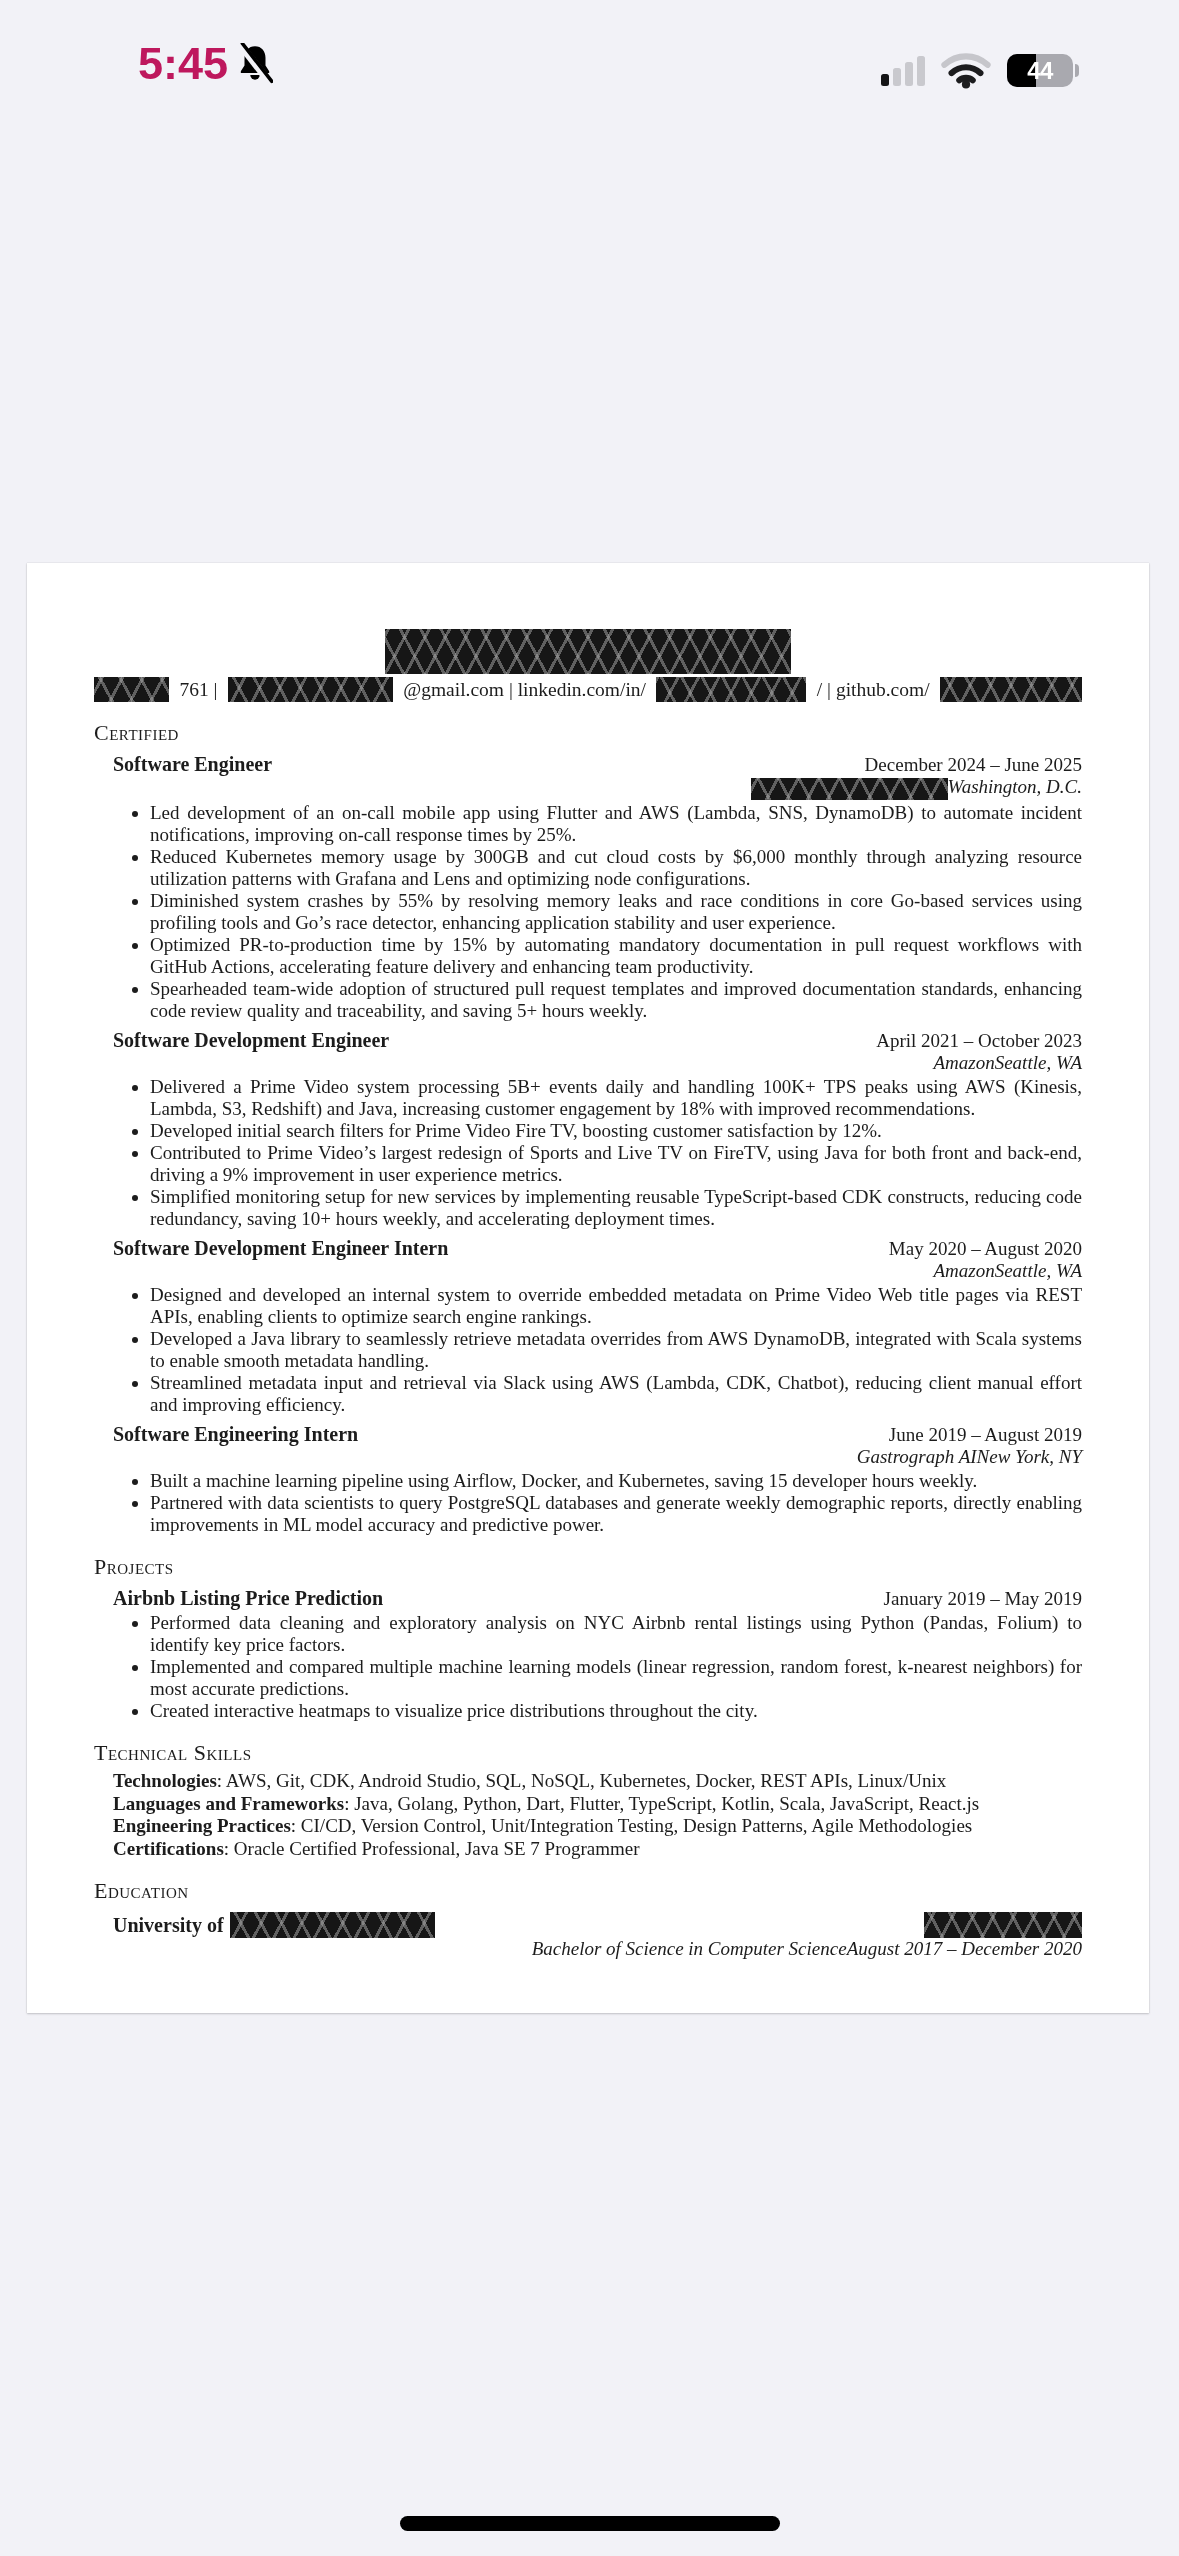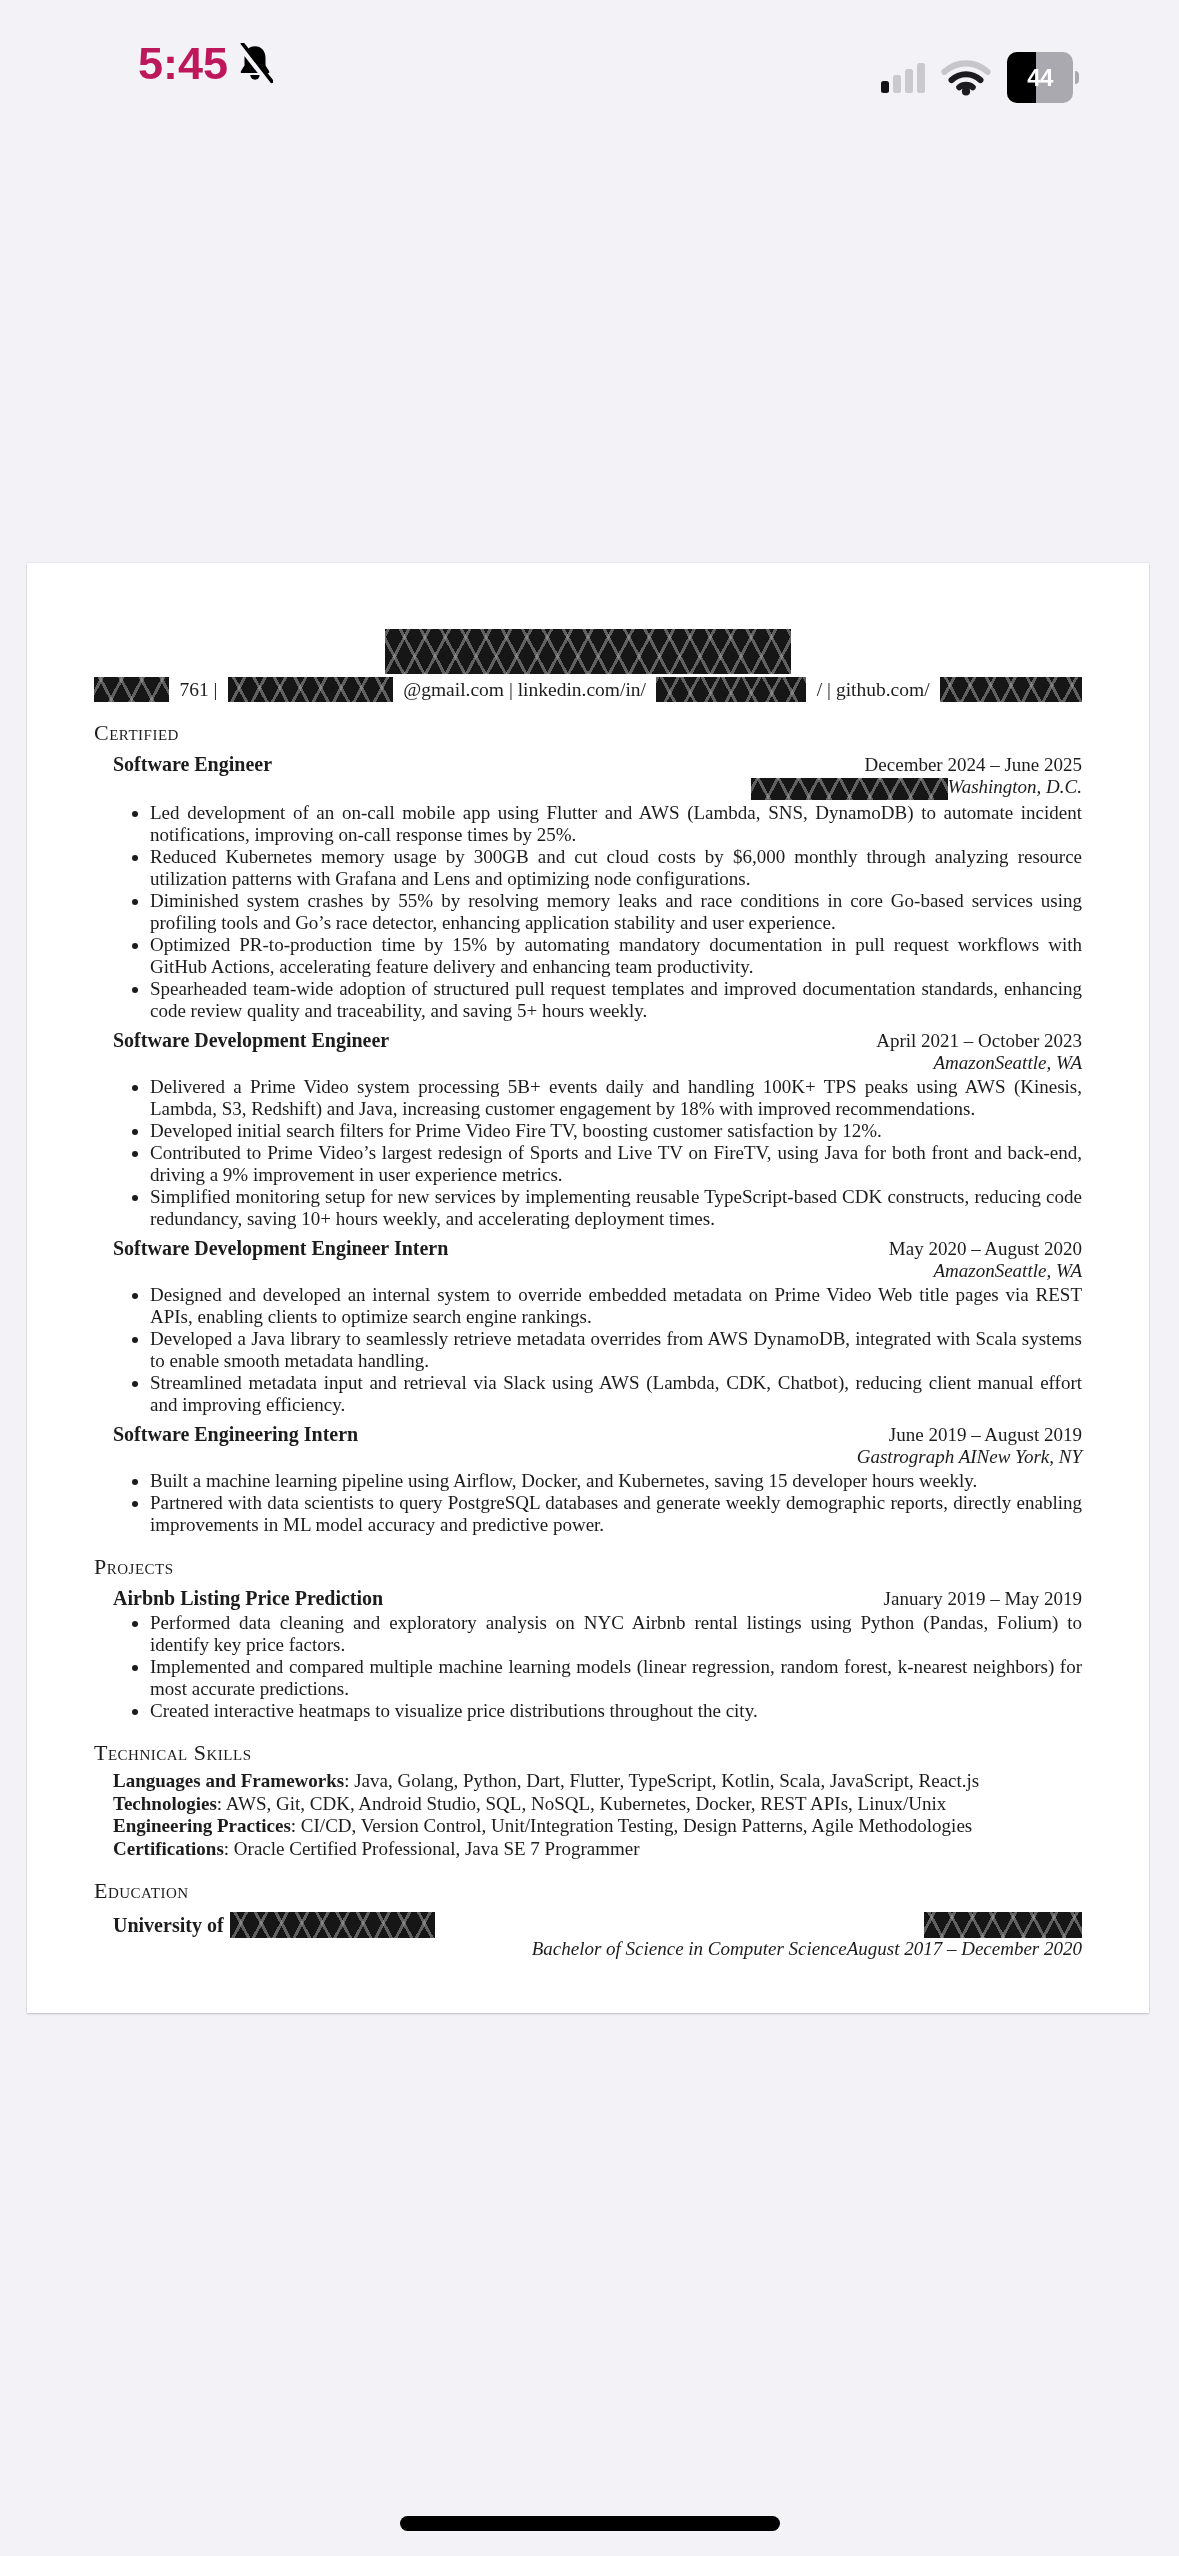--- a/index.html
+++ b/index.html
@@ -10,21 +10,21 @@
   
   .time-wrap { position:absolute; left:138px; top:38px; display:flex; align-items:center; gap:9px;
                font-family:"Liberation Sans",sans-serif; font-size:45px; font-weight:700; color:#be185d; }
   .status-right { position:absolute; right:100px; top:52px; display:flex; align-items:center; gap:15px; }
   .sig { display:flex; align-items:flex-end; gap:4px; height:30px; }
   .sig i { display:block; width:8px; border-radius:2.5px; background:#c9c9ce; }
   .sig i.on { background:#141416; }
   .sig i:nth-child(1){height:12px;} .sig i:nth-child(2){height:18px;}
   .sig i:nth-child(3){height:24px;} .sig i:nth-child(4){height:30px;}
   .battery { position:relative; display:flex; align-items:center; }
-  .battery-body { position:relative; width:66px; height:51px; border-radius:10px; background:#a9a9af; overflow:hidden; }
+  .battery-body { position:relative; width:66px; height:33px; border-radius:10px; background:#a9a9af; overflow:hidden; }
   .battery-fill { position:absolute; left:0; top:0; bottom:0; width:44%; background:#000; }
   .battery-num { position:absolute; inset:0; display:flex; align-items:center; justify-content:center;
                  color:#fff; font:700 24px "Liberation Sans",sans-serif; letter-spacing:-0.5px; }
   .battery-cap { width:4px; height:13px; background:#a9a9af; border-radius:0 4px 4px 0; margin-left:2px; }
 
   
   .page { position:absolute; left:27px; top:563px; width:1122px; height:1450px; background:#fff;
           padding:66px 67px 0; box-shadow:0 1px 2px rgba(0,0,0,.18), 0 0 1px rgba(0,0,0,.2); }
 
   .redact { background-color:#161616;
@@ -189,24 +189,24 @@
       <li>Performed data cleaning and exploratory analysis on NYC Airbnb rental listings using Python (Pandas, Folium) to identify key price factors.</li>
       <li>Implemented and compared multiple machine learning models (linear regression, random forest, k-nearest neighbors) for most accurate predictions.</li>
       <li>Created interactive heatmaps to visualize price distributions throughout the city.</li>
     </ul>
   </div>
 
   <h2 class="sec">Technical Skills</h2>
 
   <div class="entry skills-block">
     <div class="skill-line">
+      <b>Technologies</b><span>: AWS, Git, CDK, Android Studio, SQL, NoSQL, Kubernetes, Docker, REST APIs, Linux/Unix</span>
+    </div>
+    <div class="skill-line">
       <b>Languages and Frameworks</b><span>: Java, Golang, Python, Dart, Flutter, TypeScript, Kotlin, Scala, JavaScript, React.js</span>
-    </div>
-    <div class="skill-line">
-      <b>Technologies</b><span>: AWS, Git, CDK, Android Studio, SQL, NoSQL, Kubernetes, Docker, REST APIs, Linux/Unix</span>
     </div>
     <div class="skill-line">
       <b>Engineering Practices</b><span>: CI/CD, Version Control, Unit/Integration Testing, Design Patterns, Agile Methodologies</span>
     </div>
     <div class="skill-line">
       <b>Certifications</b><span>: Oracle Certified Professional, Java SE 7 Programmer</span>
     </div>
   </div>
 
   <h2 class="sec">Education</h2>

